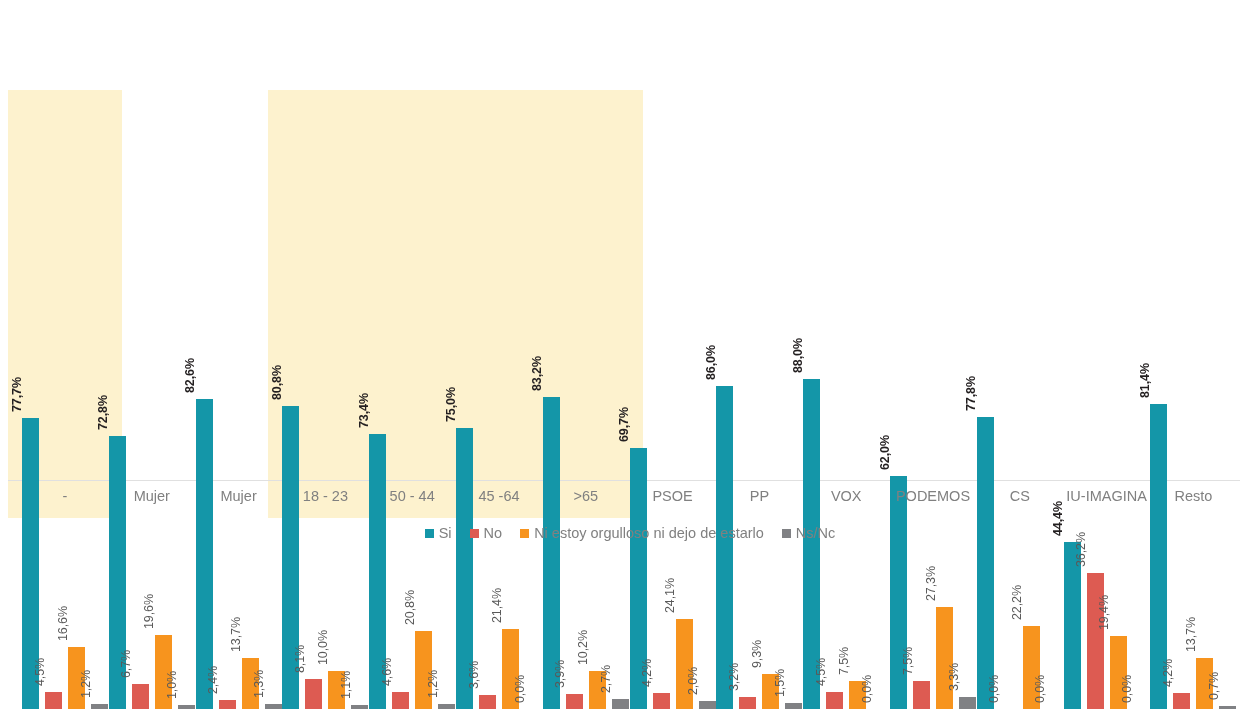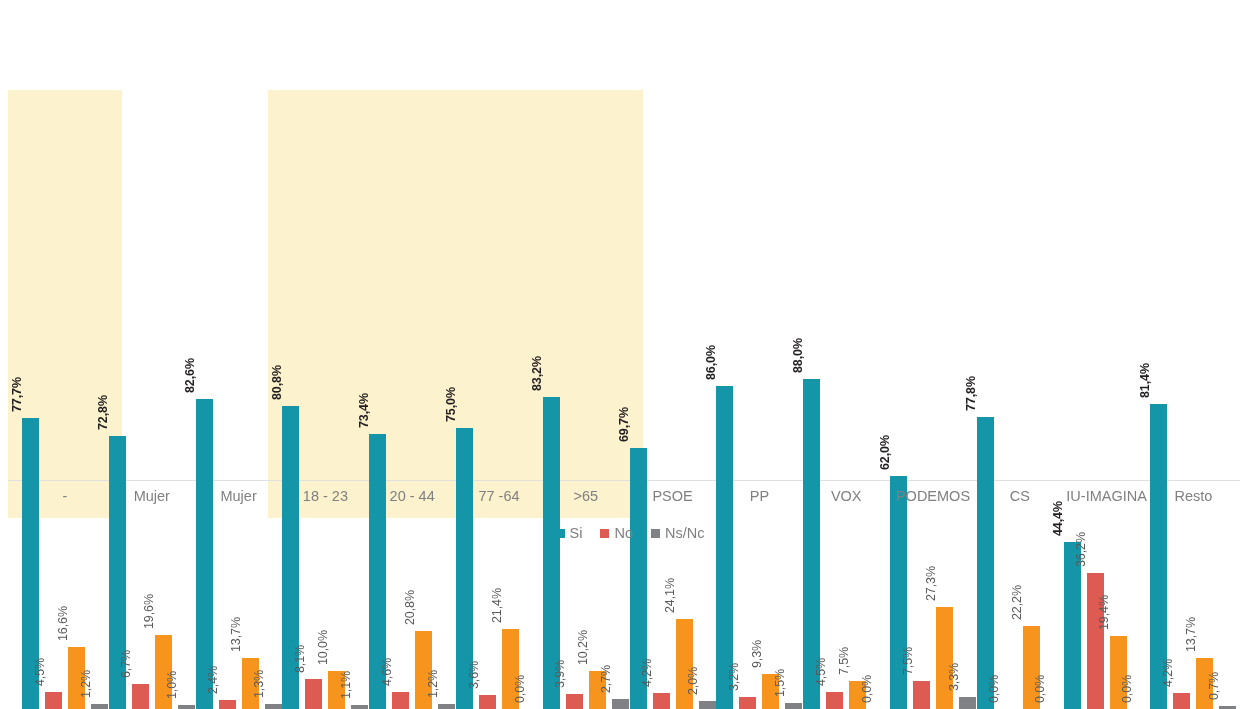--- a/index.html
+++ b/index.html
@@ -156,39 +156,39 @@
         </div>
         <div class="bar-wrap" style="left: 46px; height: 480px;">
           <div class="bar ni" style="height: 78px; background: rgb(247, 148, 30);"></div>
           <span class="vlabel" style="bottom: 84px;">20,8%</span>
         </div>
         <div class="bar-wrap" style="left: 69px; height: 480px;">
           <div class="bar ns" style="height: 5px; background: rgb(128, 129, 132);"></div>
           <span class="vlabel" style="bottom: 11px;">1,2%</span>
         </div>
       </div>
-      <div class="cat" style="left: 357.2px; width: 110px;">20 - 44</div>
+      <div class="cat" style="left: 357.2px; width: 110px;">50 - 44</div>
       <div class="group" style="left: 456px; width: 86px; height: 480px;">
         <div class="bar-wrap" style="left: 0px; height: 480px;">
           <div class="bar si" style="height: 281px; background: rgb(20, 150, 168);"></div>
           <span class="vlabel strong" style="bottom: 287px;">75,0%</span>
         </div>
         <div class="bar-wrap" style="left: 23px; height: 480px;">
           <div class="bar no" style="height: 14px; background: rgb(221, 91, 82);"></div>
           <span class="vlabel" style="bottom: 20px;">3,6%</span>
         </div>
         <div class="bar-wrap" style="left: 46px; height: 480px;">
           <div class="bar ni" style="height: 80px; background: rgb(247, 148, 30);"></div>
           <span class="vlabel" style="bottom: 86px;">21,4%</span>
         </div>
         <div class="bar-wrap" style="left: 69px; height: 480px;">
           <span class="vlabel" style="bottom: 6px;">0,0%</span>
         </div>
       </div>
-      <div class="cat" style="left: 444px; width: 110px;">77 -64</div>
+      <div class="cat" style="left: 444px; width: 110px;">45 -64</div>
       <div class="group" style="left: 542.8px; width: 86px; height: 480px;">
         <div class="bar-wrap" style="left: 0px; height: 480px;">
           <div class="bar si" style="height: 312px; background: rgb(20, 150, 168);"></div>
           <span class="vlabel strong" style="bottom: 318px;">83,2%</span>
         </div>
         <div class="bar-wrap" style="left: 23px; height: 480px;">
           <div class="bar no" style="height: 15px; background: rgb(221, 91, 82);"></div>
           <span class="vlabel" style="bottom: 21px;">3,9%</span>
         </div>
         <div class="bar-wrap" style="left: 46px; height: 480px;">
@@ -334,17 +334,21 @@
   <div class="legend" id="legend">
       <div class="legend-item">
         <span class="swatch" style="background: rgb(20, 150, 168);"></span>
         <span>Si</span>
       </div>
       <div class="legend-item">
         <span class="swatch" style="background: rgb(221, 91, 82);"></span>
         <span>No</span>
       </div>
       <div class="legend-item">
+        <span class="swatch" style="background: rgb(247, 148, 30);"></span>
+        <span>Ni estoy orgulloso ni dejo de estarlo</span>
+      </div>
+      <div class="legend-item">
         <span class="swatch" style="background: rgb(128, 129, 132);"></span>
         <span>Ns/Nc</span>
       </div>
     </div>
 </div>
 
 </body></html>

